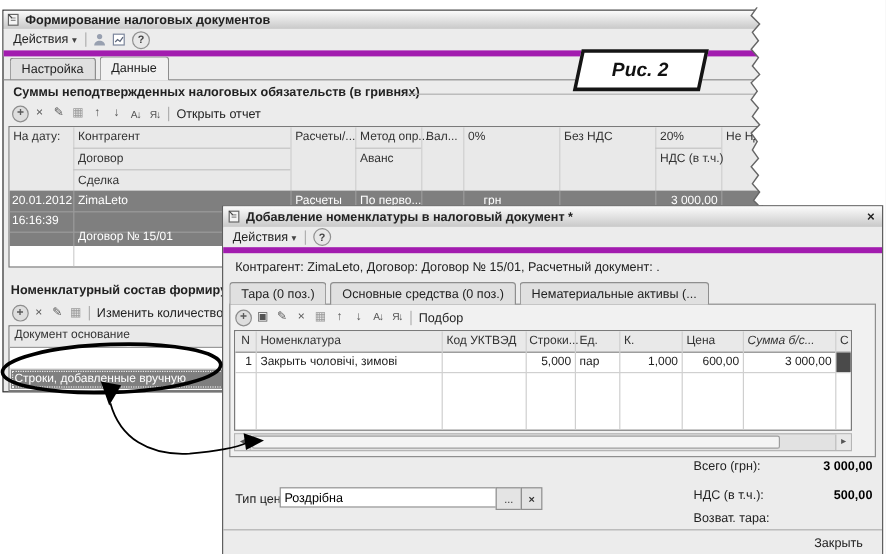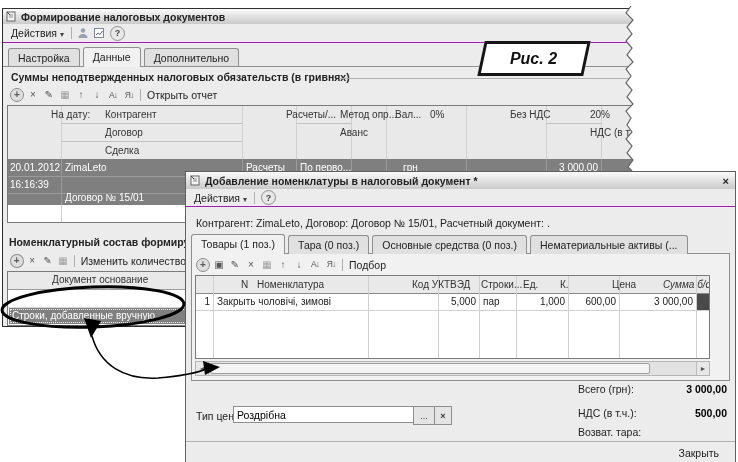--- a/index.html
+++ b/index.html
@@ -2,40 +2,40 @@
 <html><head>
 <meta charset="utf-8">
 <style>
   html,body{margin:0;padding:0;}
   body{width:738px;height:462px;background:#fff;font-family:"Liberation Sans","DejaVu Sans",sans-serif;overflow:hidden;position:relative;}
   #stage{position:absolute;left:0;top:5px;width:598px;height:462px;}
   .abs{position:absolute;}
   .win{position:absolute;border:1px solid #2f2f2f;background:#ececec;}
   .titlebar{position:absolute;left:0;top:0;right:0;height:15px;background:linear-gradient(#fbfbfb,#c9c9c9);border-bottom:1px solid #a8a8a8;display:flex;align-items:center;}
   .titlebar .ttl{font-size:10.5px;font-weight:bold;color:#222;margin-left:4px;white-space:nowrap;}
-  .menubar{position:absolute;left:0;right:0;height:18px;background:#ececec;border-bottom:1px solid #a21caf;display:flex;align-items:center;padding-left:4px;}
+  .menubar{position:absolute;left:0;right:0;height:18px;background:#ececec;border-bottom:5px solid #a21caf;display:flex;align-items:center;padding-left:4px;}
   .menubtn{font-size:10.5px;color:#222;padding:1px 4px;white-space:nowrap;}
   .caret{font-size:8px;color:#444;}
   .sep{width:1px;height:12px;background:#b0b0b0;margin:0 3px;display:inline-block;}
   .tico{width:14px;height:14px;display:inline-flex;align-items:center;justify-content:center;font-size:10px;color:#555;margin:0 1px;line-height:1;}
   .tico.round{width:12px;height:12px;border:1px solid #8d8d8d;border-radius:50%;background:#dedede;font-weight:bold;color:#5a5a5a;font-size:10px;}
   .tico.dim{color:#9a9a9a;}
   .tico.sort{font-size:8.5px;letter-spacing:-1px;white-space:nowrap;}
   .helpbtn{width:13px;height:13px;border:1px solid #909090;border-radius:50%;background:#e8e8e8;display:inline-flex;align-items:center;justify-content:center;font-size:9px;font-weight:bold;color:#444;margin-left:3px;}
   .tabs{position:absolute;display:flex;align-items:flex-end;}
   .tab{font-size:10.5px;color:#222;background:#e0e0e0;border:1px solid #8e8e8e;border-bottom:none;border-radius:3px 3px 0 0;padding:3px 9px 3px 9px;margin-right:3px;white-space:nowrap;position:relative;z-index:1;}
   .tab.active{background:#f1f1f1;z-index:3;padding-bottom:4px;}
   .strip{position:absolute;border-top:1px solid #8e8e8e;z-index:2;}
   .sectitle{position:absolute;font-size:10.5px;font-weight:bold;color:#222;white-space:nowrap;}
   .toolbar{position:absolute;display:flex;align-items:center;}
   .toollbl{font-size:10.5px;color:#222;margin-left:3px;white-space:nowrap;}
   .tbl{position:absolute;border:1px solid #7a7a7a;background:#fff;overflow:hidden;}
   .colsep{position:absolute;top:0;width:1px;background:#cfcfcf;z-index:1;}
   .theadbg{position:absolute;left:0;top:0;right:0;background:#e9e9e9;border-bottom:1px solid #7c7c7c;z-index:0;}
-  .hcell{position:absolute;font-size:10px;color:#333;white-space:nowrap;z-index:3;margin-left:40px;}
+  .hcell{position:absolute;font-size:10px;color:#333;white-space:nowrap;z-index:3;}
   .subline{position:absolute;height:1px;background:#c2c2c2;z-index:2;}
   .selblock{position:absolute;background:#7f7f7f;z-index:2;}
   .selblock .vline{position:absolute;top:0;bottom:0;width:1px;background:#9b9b9b;}
   .selblock .hline{position:absolute;left:0;right:0;height:1px;background:#9b9b9b;}
   .scell{position:absolute;font-size:10px;color:#fff;white-space:nowrap;z-index:3;}
   .cell{position:absolute;font-size:10px;color:#222;white-space:nowrap;z-index:3;}
   .r{text-align:right;}
   .panel{position:absolute;border:1px solid #8e8e8e;background:#f1f1f1;}
   .scrollbar{position:absolute;background:#e2e2e2;border:1px solid #b5b5b5;display:flex;align-items:center;}
   .sbtn{width:12px;height:100%;display:flex;align-items:center;justify-content:center;font-size:7px;color:#555;background:#e8e8e8;border-right:1px solid #bbb;}
@@ -82,21 +82,20 @@
             <rect x="1.5" y="1.5" width="9" height="9" fill="#fff" stroke="#7c869c"></rect>
             <path d="M3 8l2-2 2 1.5L9.5 4" stroke="#5a6478" fill="none"></path>
           </svg>
         </span>
       <span class="helpbtn">?</span>
     </div>
 
     <div class="tabs" style="left:5px;top:38px;height:20px;">
       <span class="tab">Настройка</span>
       <span class="tab active">Данные</span>
-      <span class="tab">Дополнительно</span>
     </div>
     <div class="strip" style="left:0;top:57px;width:632px;"></div>
 
     <div class="sectitle" style="left:8px;top:62px;">Суммы неподтвержденных налоговых обязательств (в гривнях)</div>
     <div class="abs" style="left:336px;top:69px;width:294px;border-top:1px solid #b0b0b0;"></div>
 
     <div class="toolbar" style="left:6px;top:77px;height:18px;">
       <span class="tico round">+</span>
       <span class="tico">×</span>
       <span class="tico">✎</span>
@@ -202,21 +201,20 @@
 
     <div class="menubar" style="top:17px;height:17px;">
       <span class="menubtn"><span>Действия</span> <span class="caret">▾</span></span>
       <span class="sep"></span>
       <span class="helpbtn">?</span>
     </div>
 
     <div class="infoline" style="left:10px;top:45px;">Контрагент: ZimaLeto,  Договор: Договор № 15/01,  Расчетный документ: .</div>
 
     <div class="tabs" style="left:5px;top:60px;height:22px;width:539px;overflow:hidden;">
-      <span class="tab active">Товары (1 поз.)</span>
       <span class="tab">Тара (0 поз.)</span>
       <span class="tab">Основные средства (0 поз.)</span>
       <span class="tab">Нематериальные активы (...</span>
     </div>
 
     <div class="panel" style="left:5px;top:81px;width:537px;height:126px;">
       <div class="toolbar" style="left:3px;top:2px;height:17px;">
         <span class="tico round">+</span>
         <span class="tico">▣</span>
         <span class="tico">✎</span>

